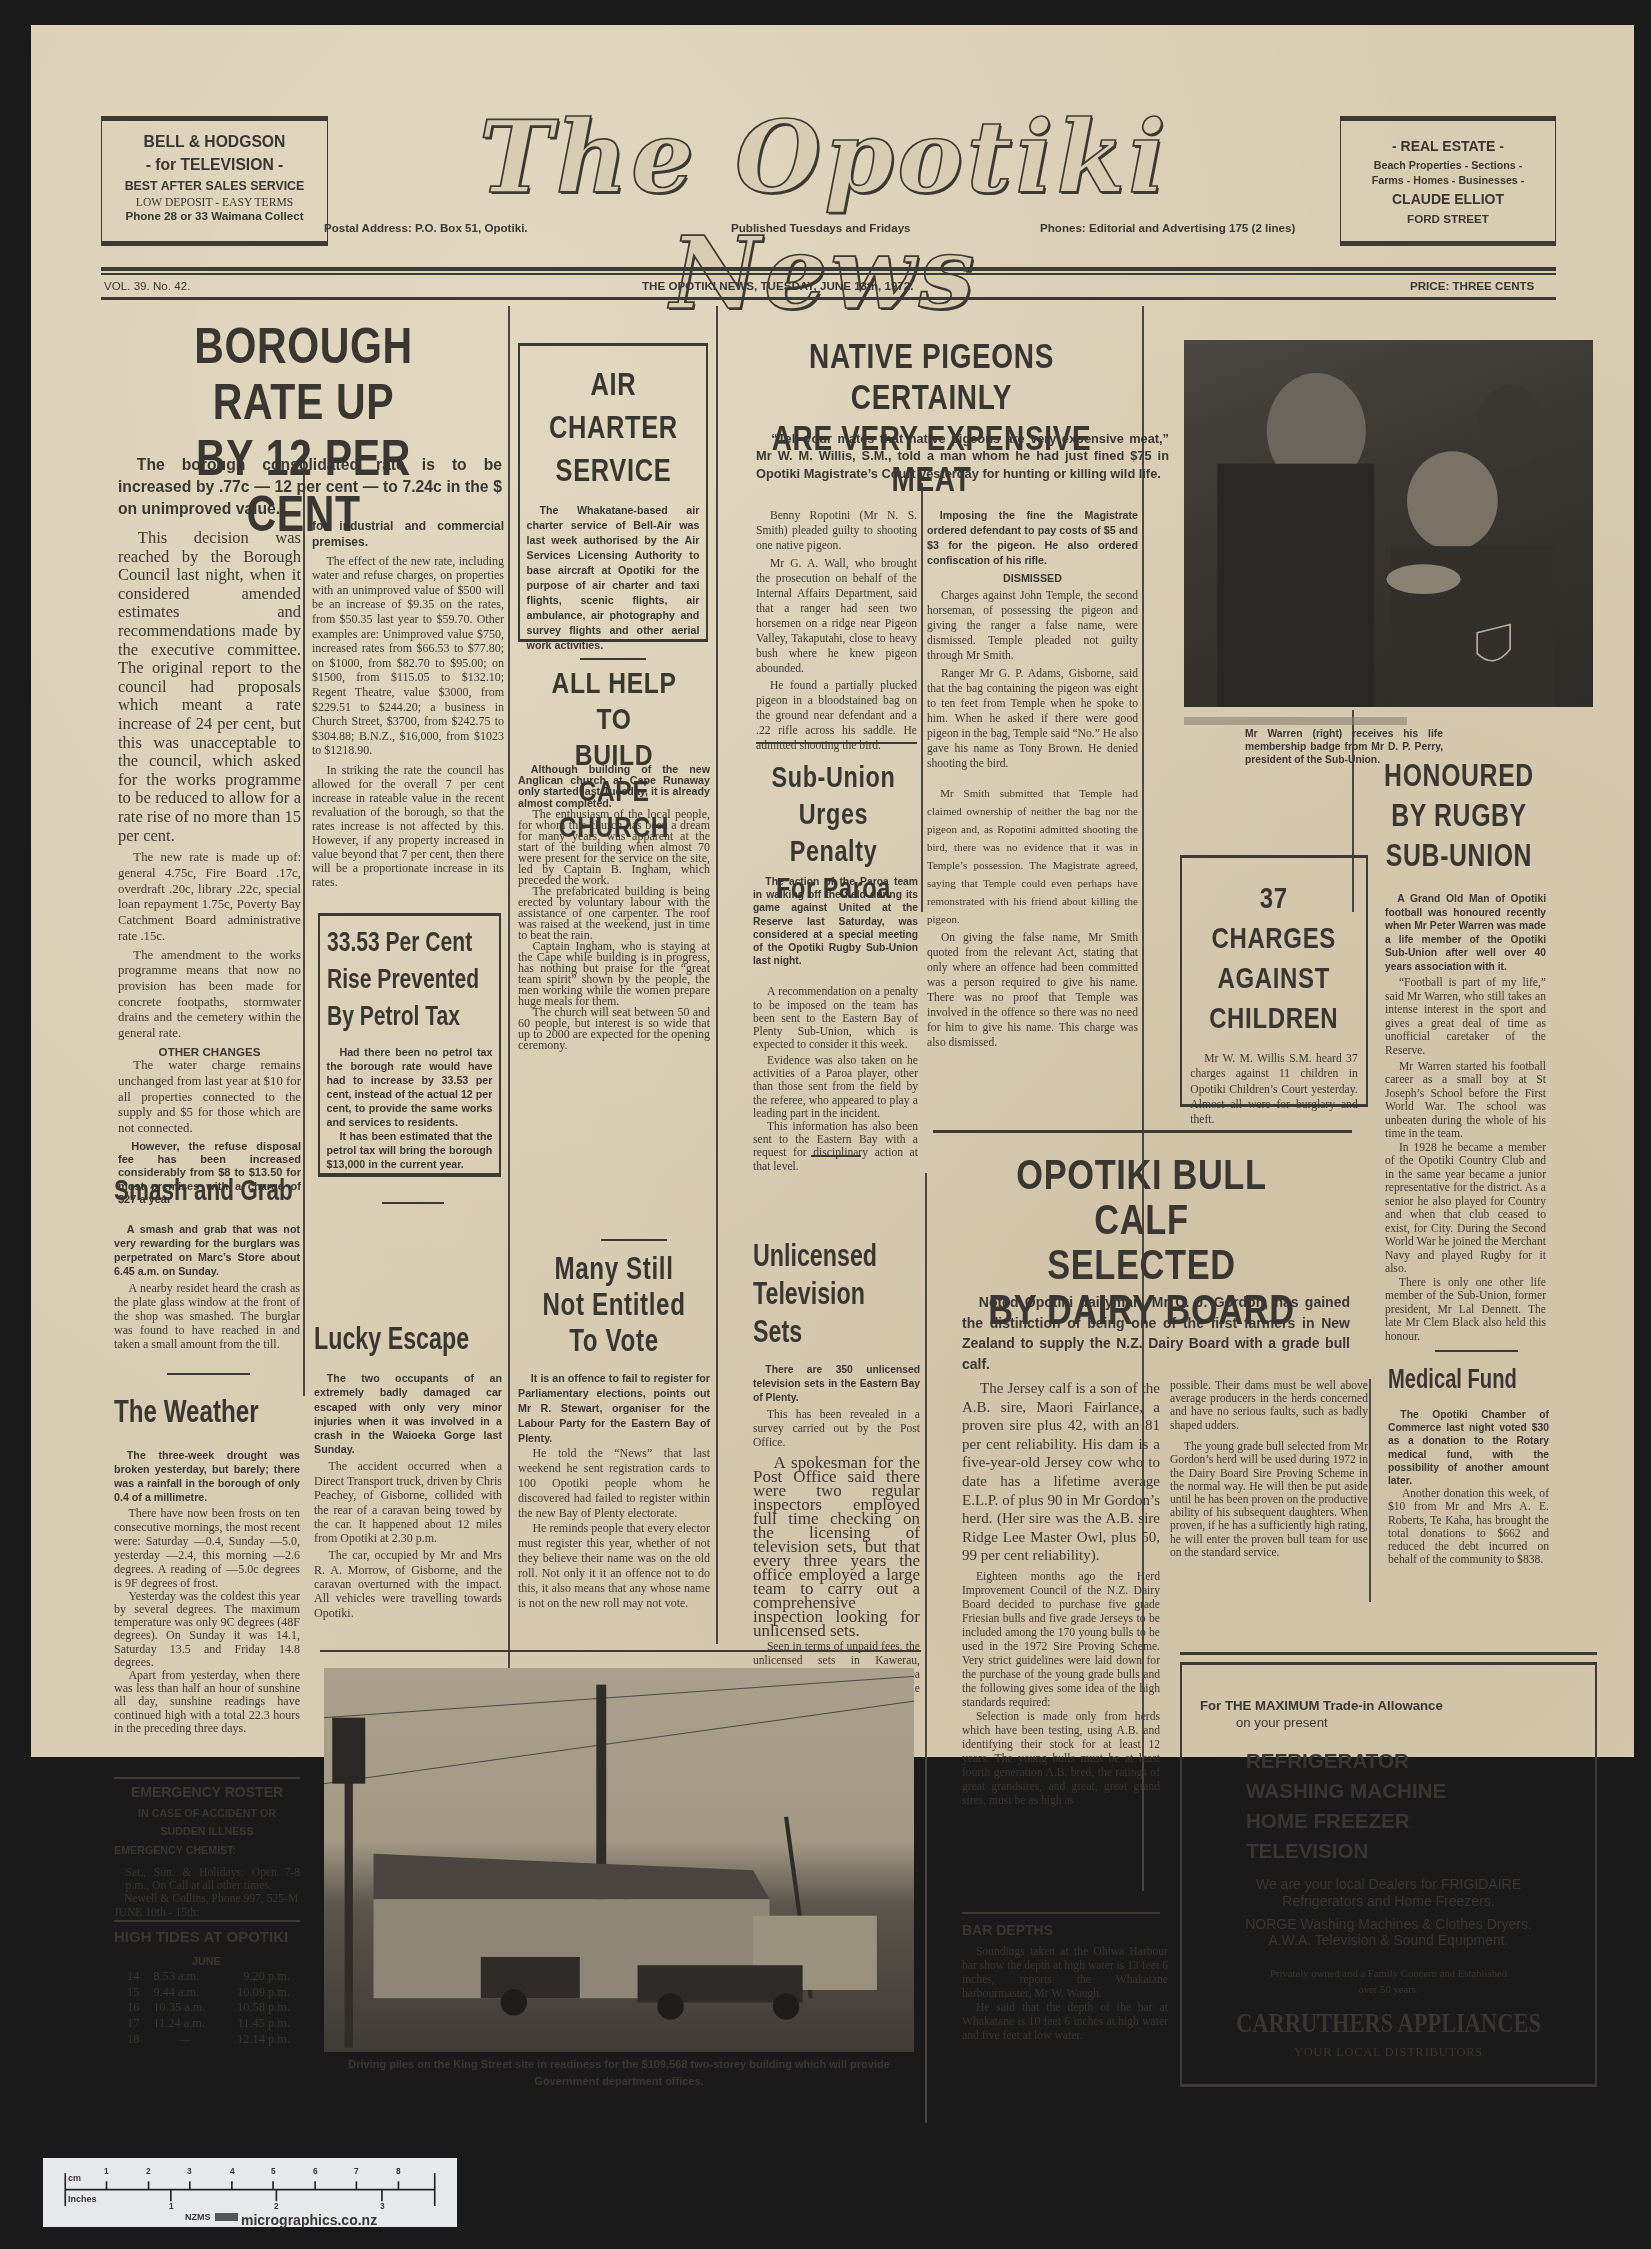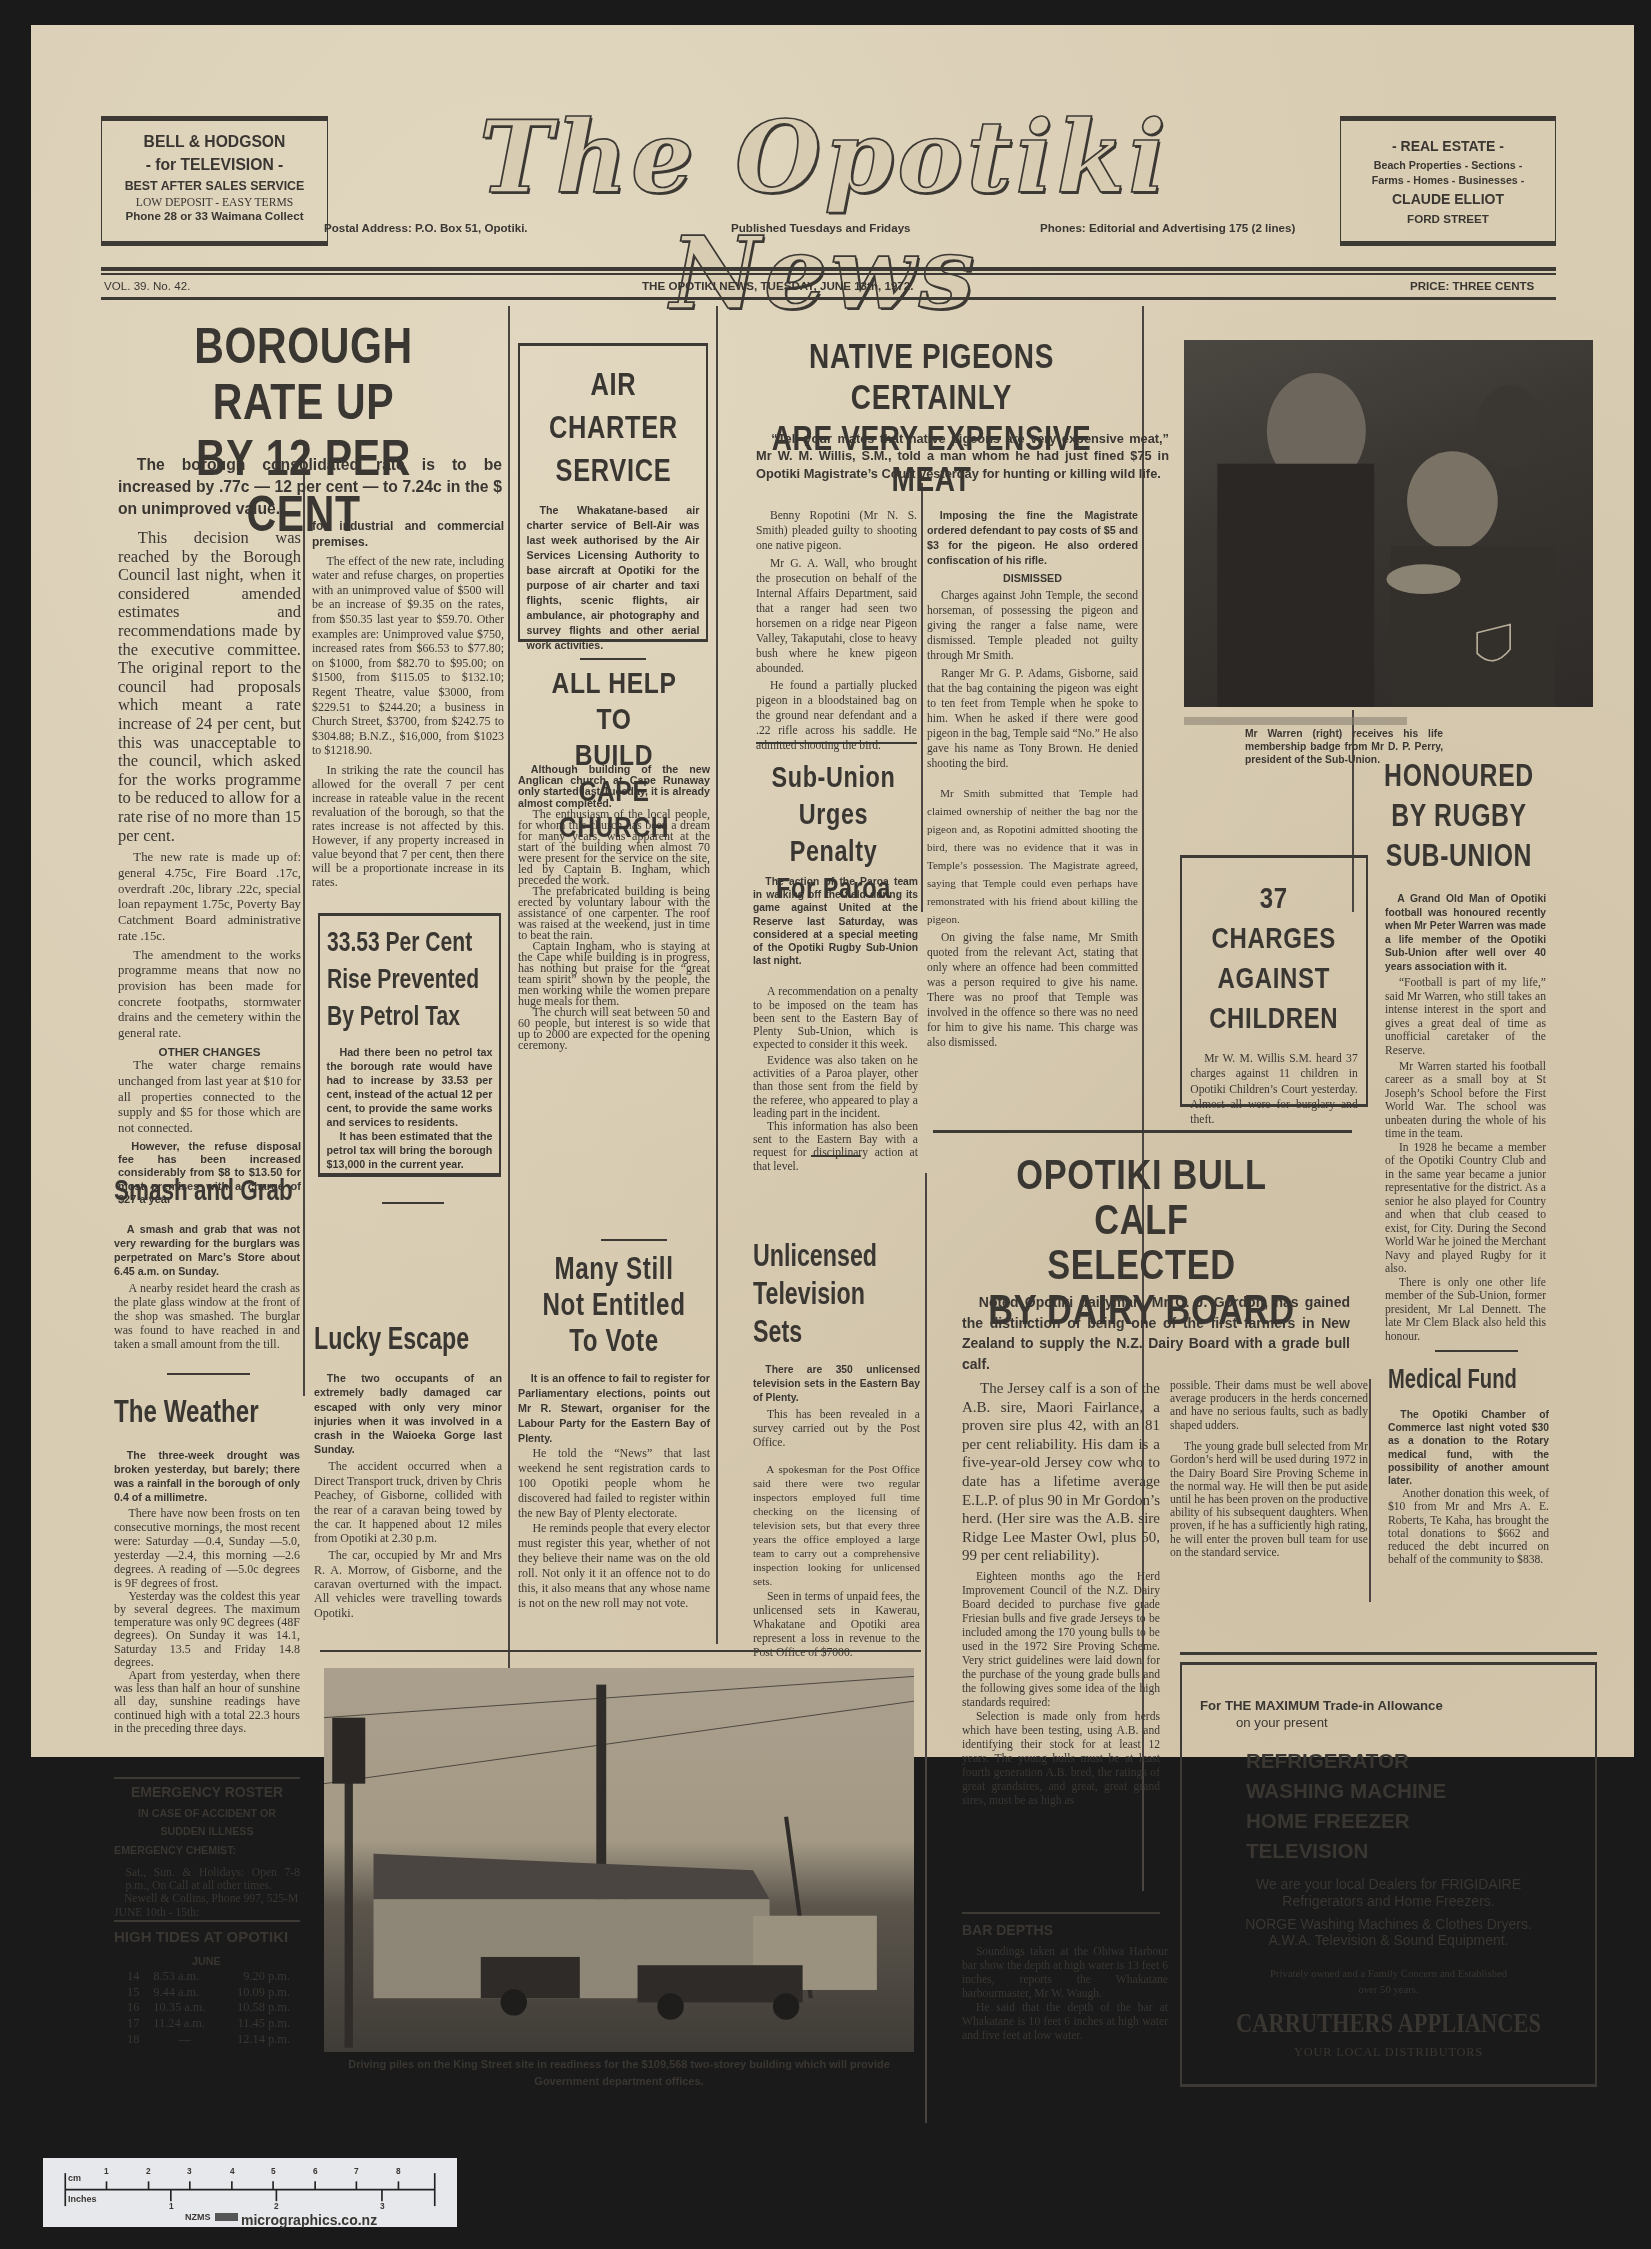--- a/index.html
+++ b/index.html
@@ -230,21 +230,21 @@
  <div class="abs rule" style="left:780px;top:1130px;width:50px;height:1.7px"></div>
 
  <div class="abs head" style="left:722px;top:1212px;width:165px;font-size:31px;line-height:38px;text-align:left;letter-spacing:0;transform:scaleX(.75);transform-origin:left top">
   <div>Unlicensed</div>
   <div>Television</div>
   <div>Sets</div>
  </div>
  <div class="abs" style="left:722px;top:1338px;width:167px">
   <p class="lead ind" style="font-size:10.3px;line-height:14px">There are 350 unlicensed television sets in the Eastern Bay of Plenty.</p>
   <p class="body ind" style="margin-top:2.5px;font-size:11.6px;line-height:14px">This has been revealed in a survey carried out by the Post Office.</p>
-  <p class="body ind" style="margin-top:12px;font-size:11px;line-height:14px">A spokesman for the Post Office said there were two regular inspectors employed full time checking on the licensing of television sets, but that every three years the office employed a large team to carry out a comprehensive inspection looking for unlicensed sets.</p>
+  <p class="body ind" style="margin-top:6px;font-size:17px;line-height:14px">A spokesman for the Post Office said there were two regular inspectors employed full time checking on the licensing of television sets, but that every three years the office employed a large team to carry out a comprehensive inspection looking for unlicensed sets.</p>
   <p class="body ind" style="margin-top:2.5px;font-size:11.6px;line-height:14px">Seen in terms of unpaid fees, the unlicensed sets in Kawerau, Whakatane and Opotiki area represent a loss in revenue to the Post Office of $7000.</p>
  </div>
  <div class="abs rule" style="left:289px;top:1625px;width:601px;height:1.7px"></div>
 
  <div class="abs photo" style="left:293px;top:1643px;width:590px;height:384px;background:linear-gradient(180deg,#aaa08d 0%,#a39985 45%,#5b554c 62%,#3f3b36 100%)">
   <svg width="590" height="384" viewBox="0 0 715 465">
    <line x1="0" y1="60" x2="715" y2="10" stroke="#3a3632" stroke-width="1"></line>
    <line x1="0" y1="140" x2="715" y2="40" stroke="#3a3632" stroke-width="1"></line>
    <rect x="330" y="20" width="12" height="370" fill="#2f2c29"></rect>
    <line x1="345" y1="250" x2="430" y2="380" stroke="#2f2c29" stroke-width="5"></line>

